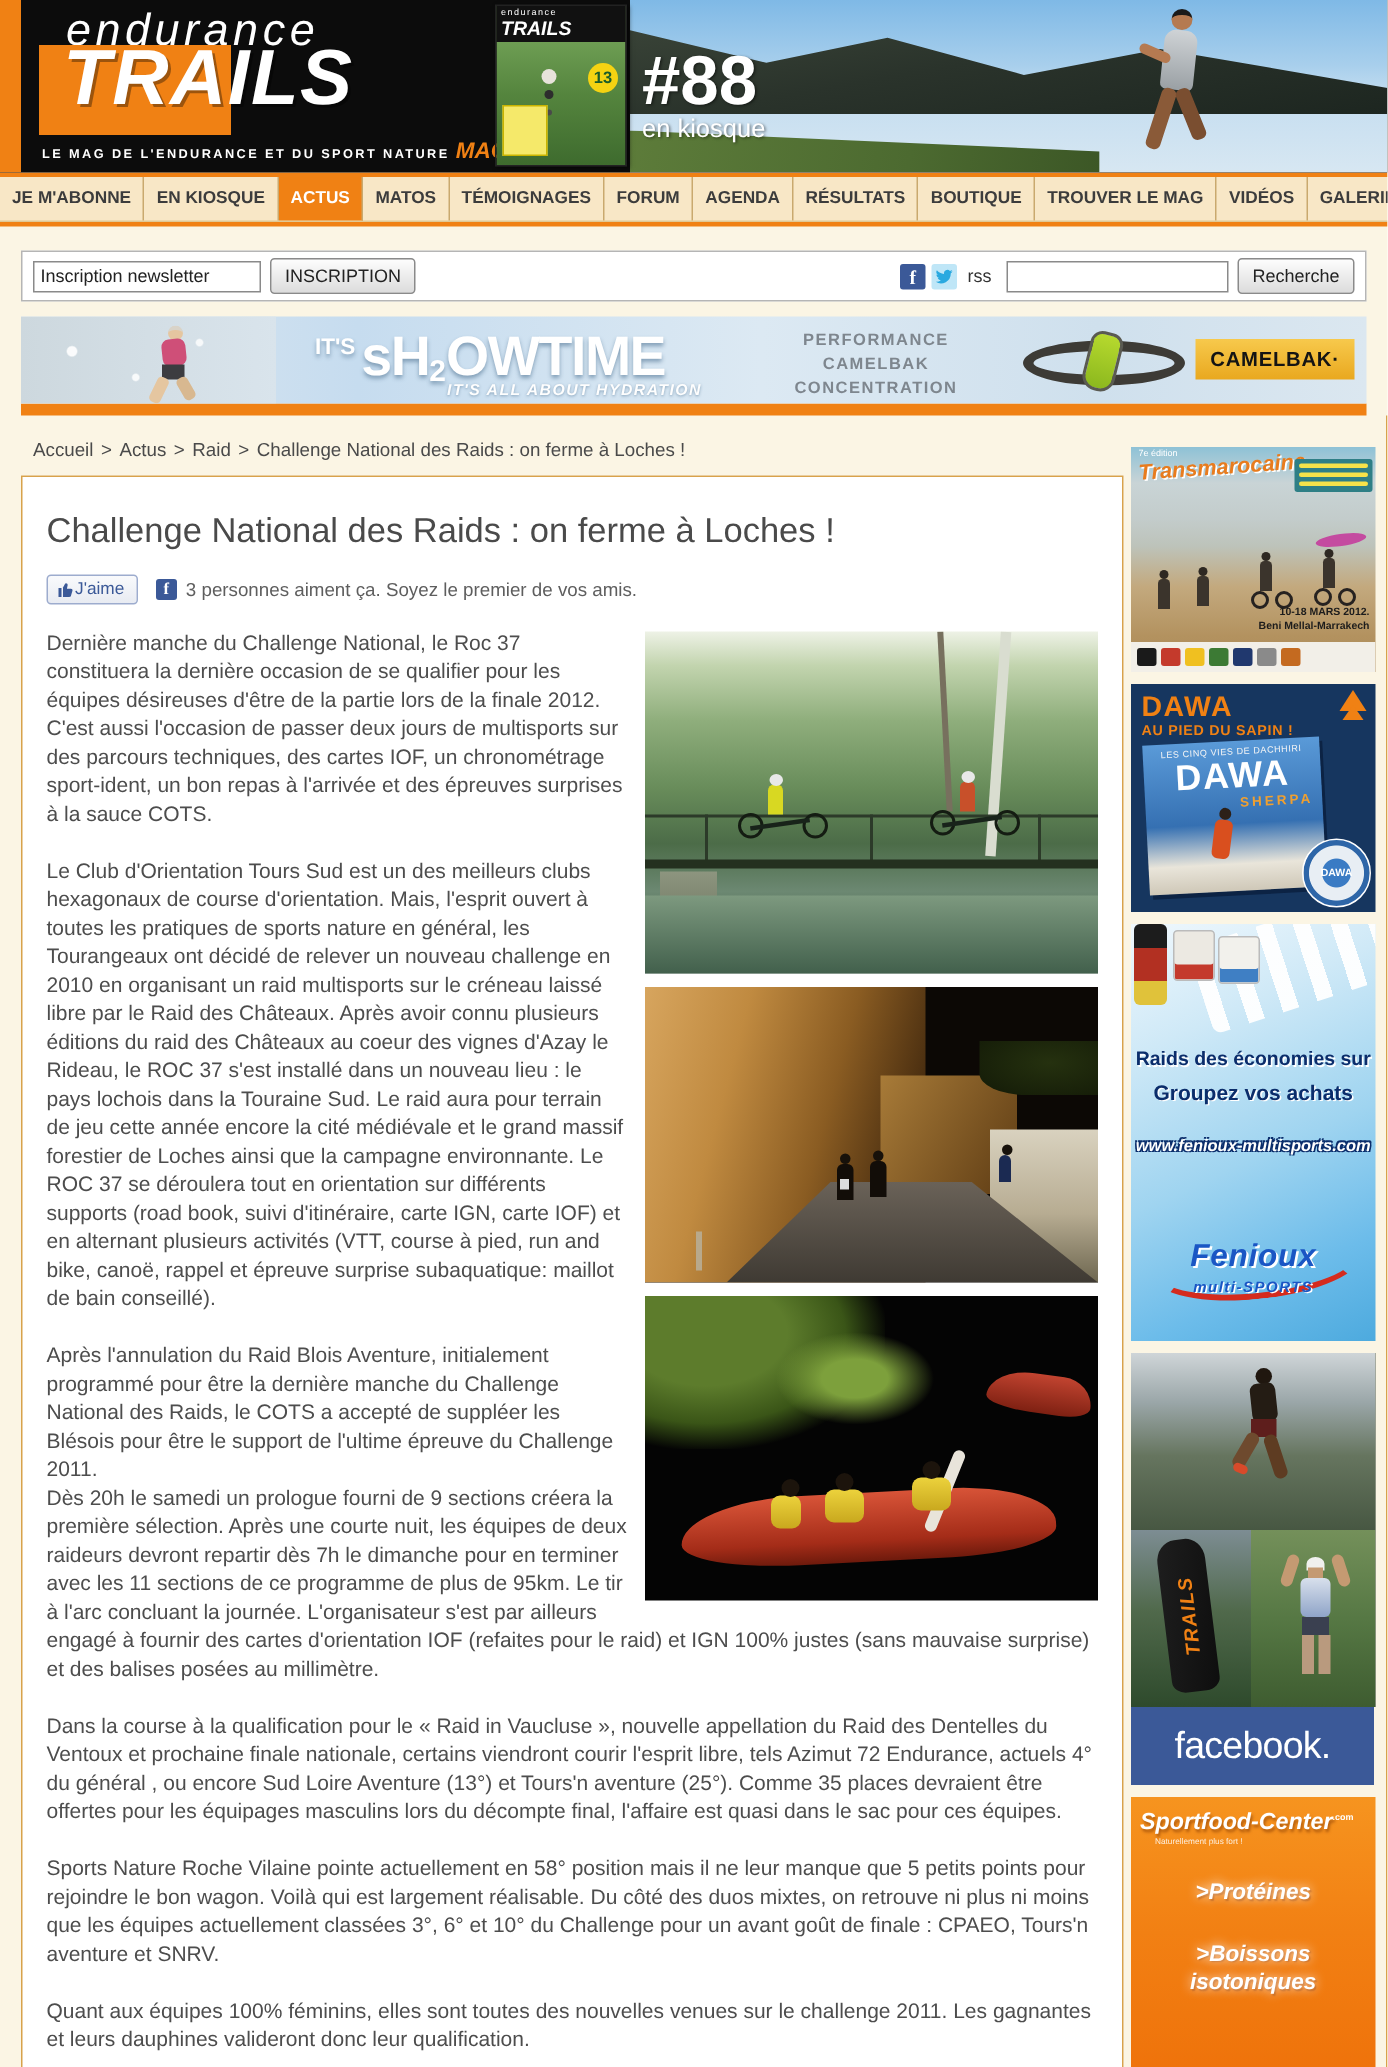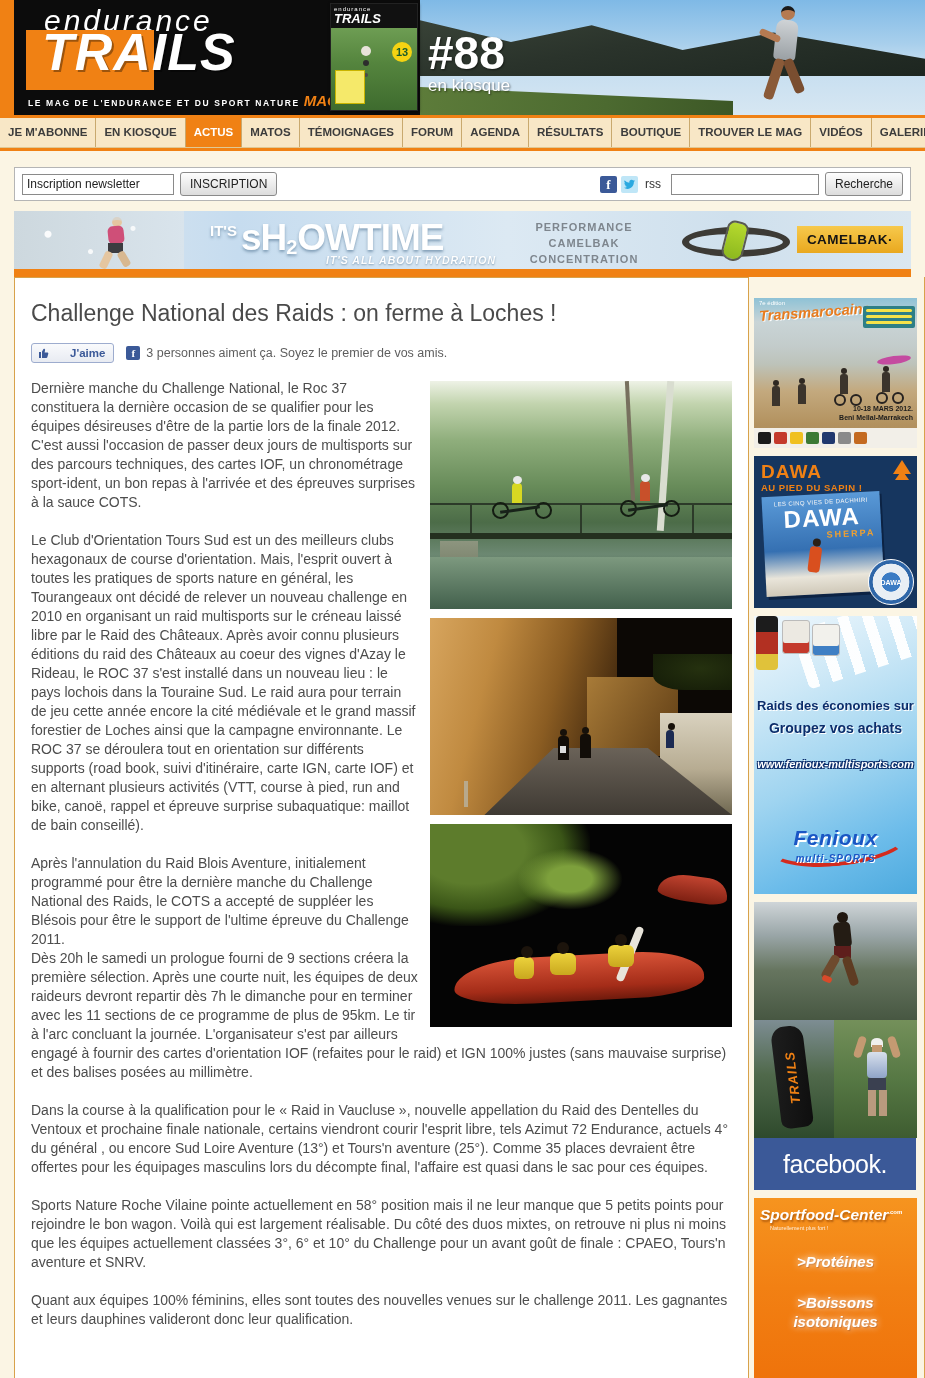--- a/index.html
+++ b/index.html
@@ -68,37 +68,37 @@
   .b-runner { position:absolute; left:86px; top:6px; width:40px; height:50px; }
   .b-runner .h { position:absolute; left:12px; top:0; width:10px; height:10px; border-radius:50%; background:#e5c6a0; border-top:3px solid #d9d3c8; }
   .b-runner .t { position:absolute; left:8px; top:9px; width:16px; height:18px; background:#cf4f78; border-radius:5px; transform:rotate(-6deg); }
   .b-runner .s { position:absolute; left:8px; top:26px; width:15px; height:10px; background:#3c3c40; }
   .b-runner .l1 { position:absolute; left:2px; top:34px; width:8px; height:18px; background:#e5c6a0; transform:rotate(26deg); border-radius:3px; }
   .b-runner .l2 { position:absolute; left:20px; top:34px; width:8px; height:16px; background:#d8b890; transform:rotate(-30deg); border-radius:3px; }
   .headline { position:absolute; left:196px; top:6px; color:#fff; white-space:nowrap; text-shadow:0 2px 3px rgba(120,150,175,.9); }
   .headline .its { font-size:15px; font-weight:900; vertical-align:14px; margin-right:4px; }
   .headline .big { font-size:37px; font-weight:900; letter-spacing:-1px; }
   .headline sub { font-size:20px; font-weight:900; }
-  .tagline2 { position:absolute; left:312px; top:43px; font-size:10.5px; font-weight:700; font-style:italic; color:#fefefe; letter-spacing:1px; text-shadow:0 1px 2px rgba(120,150,175,.9); }
+  .tagline2 { position:absolute; left:284px; top:43px; font-size:10.5px; font-weight:700; font-style:italic; color:#fefefe; letter-spacing:1px; text-shadow:0 1px 2px rgba(120,150,175,.9); }
   .keywords { position:absolute; left:500px; top:8px; width:140px; text-align:center; color:#7e868e; font-weight:700; font-size:11px; letter-spacing:1px; line-height:16px; }
   .product { position:absolute; left:668px; top:8px; width:110px; height:44px; }
   .product .strap { position:absolute; left:0; top:8px; width:108px; height:30px; border:7px solid #3d3b36; border-radius:50%; }
   .product .bottle { position:absolute; left:42px; top:2px; width:22px; height:40px; background:linear-gradient(180deg,#b6d92e,#8cb81e); border-radius:8px 8px 10px 10px; transform:rotate(14deg); border:2px solid #5a5a52; }
   .camelbak { position:absolute; right:8px; top:15px; width:106px; height:27px; background:linear-gradient(180deg,#f7c94c,#e9a81f); display:flex; align-items:center; justify-content:center; font-size:13.5px; font-weight:900; color:#141414; letter-spacing:.5px; }
   .banner-rule { margin:0 14px; height:8px; background:#f08114; }
   
   .content { display:flex; align-items:flex-start; padding-left:14px; }
   .left-col { width:736px; }
   .breadcrumb { padding:16px 0 10px 8px; font-size:12.5px; color:#4a4a4a; }
   .breadcrumb a { color:#4a4a4a; text-decoration:none; }
   .breadcrumb .sep { margin:0 5px; }
   .article { background:#fff; border:1px solid #d8a24b; min-height:1035px; padding:16px 16px 50px; }
   .article h1 { font-size:23px; font-weight:400; color:#4a4a4a; margin:6px 0 16px; letter-spacing:0; }
   .like-row { display:flex; align-items:center; margin-bottom:16px; }
-  .like-btn { display:inline-flex; align-items:center; gap:20px; border:1px solid #9dacce; border-radius:3px; background:linear-gradient(180deg,#f9fafc,#e8ebf2); padding:3px 8px 3px 6px; font-size:11.5px; font-weight:700; color:#3b5998; }
+  .like-btn { display:inline-flex; align-items:center; gap:0; border:1px solid #9dacce; border-radius:3px; background:linear-gradient(180deg,#f9fafc,#e8ebf2); padding:3px 8px 3px 6px; font-size:11.5px; font-weight:400; color:#3b5998; }
   .fb-mini { width:14px; height:14px; background:#3b5998; border-radius:2px; color:#fff; font-weight:900; font-size:11px; text-align:center; line-height:14px; margin:0 6px 0 12px; font-family:"Liberation Serif",serif; }
   .like-text { font-size:12.5px; color:#5e5e5e;text-align:center; }
   .photo-stack { float:right; width:302px; margin:2px 0 8px 12px; }
   .photo { position:relative; width:302px; overflow:hidden; margin-bottom:9px; }
   
   .ph1 { height:228px; background:linear-gradient(180deg,#eef2e6 0%,#c2d4ae 10%,#8fae7c 26%,#688c5a 46%,#4c6c48 62%,#6c8872 76%,#49654f 88%,#3c5744 100%); }
   .ph1 .trunk1 { position:absolute; left:232px; top:0; width:7px; height:150px; background:#d9ddd0; transform:rotate(4deg); }
   .ph1 .trunk2 { position:absolute; left:198px; top:0; width:4px; height:120px; background:#77705e; transform:rotate(-3deg); }
   .ph1 .rail { position:absolute; left:0; top:122px; width:100%; height:2px; background:#2c3a29; }
   .ph1 .deck { position:absolute; left:0; top:152px; width:100%; height:6px; background:#24301f; }
@@ -305,20 +305,23 @@
   <div class="product">
     <div class="strap"></div>
       <div class="bottle"></div>
   </div>
   <div class="camelbak">CAMELBAK·</div>
 </div>
 <div class="banner-rule"></div>
 
 <div class="content">
   <div class="left-col">
+    <div class="breadcrumb">
+      <a href="#">Accueil</a><span class="sep">&gt;</span><a href="#">Actus</a><span class="sep">&gt;</span><a href="#">Raid</a><span class="sep">&gt;</span><span>Challenge National des Raids : on ferme à Loches !</span>
+    </div>
 
     <div class="article">
       <h1>Challenge National des Raids : on ferme à Loches !</h1>
 
       <div class="like-row">
         <span class="like-btn">
           <svg width="12" height="12" viewBox="0 0 12 12">
               <path fill="#3b5998" d="M1 5h2v6H1zM4 11h4.2c.6 0 1-.3 1.1-.8l1-3.4c.2-.7-.3-1.3-1-1.3H6.6l.5-2.4C7.2 2.4 6.7 1.8 6 1.8c-.3 0-.6.2-.7.5L3.8 5H4z"></path>
             </svg>
           <span>J'aime</span>

